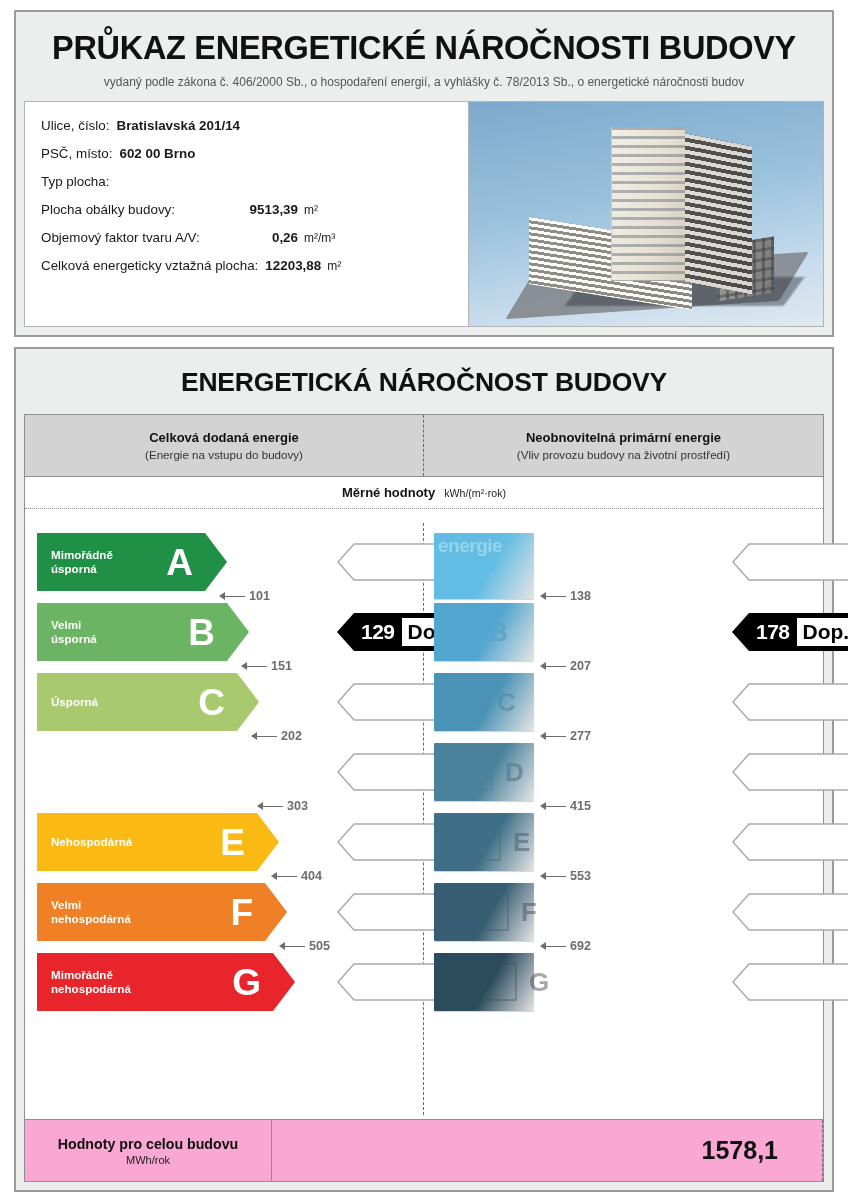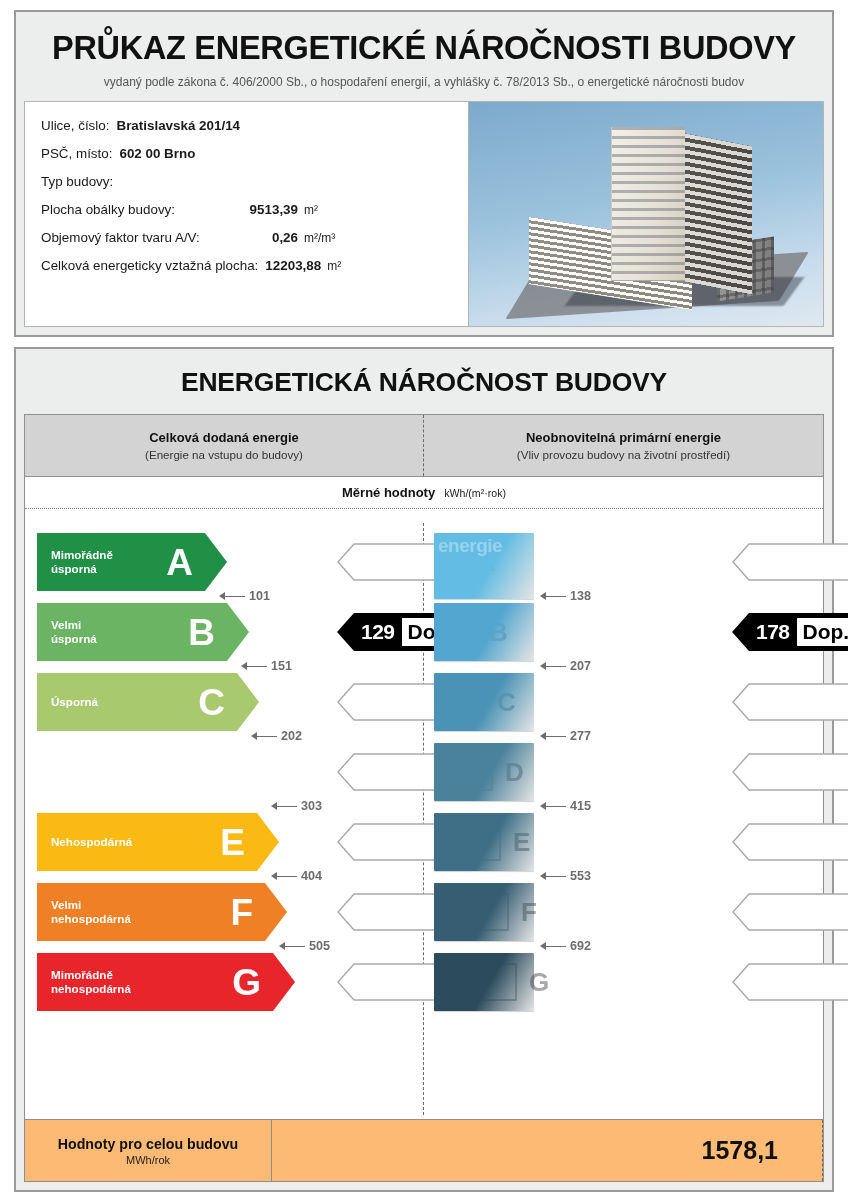--- a/index.html
+++ b/index.html
@@ -386,21 +386,21 @@
     letter-spacing: -0.5px;
     pointer-events: none;
     user-select: none;
   }
 
   
   .totals {
     display: flex;
     height: 62px;
     border-top: 1px solid #8f8f8f;
-    background: #fdba74;
+    background: #f9a8d4;
   }
   .totals-label {
     flex: 0 0 247px;
     border-right: 1px solid #8f8f8f;
     display: flex;
     flex-direction: column;
     align-items: center;
     justify-content: center;
     gap: 2px;
   }
@@ -434,21 +434,21 @@
           <span class="field-label">Ulice, číslo:</span>
           <span class="field-value">Bratislavská 201/14</span>
         </div>
 
         <div class="field-row">
           <span class="field-label">PSČ, místo:</span>
           <span class="field-value">602 00 Brno</span>
         </div>
 
         <div class="field-row">
-          <span class="field-label">Typ budovy:</span>
+          <span class="field-label">Typ plocha:</span>
           <span class="field-value"></span>
         </div>
 
         <div class="field-row numeric" style="padding-right:118px">
           <span class="field-label">Plocha obálky budovy:</span>
           <span class="spacer"></span>
           <span class="field-value">9513,39</span>
           <span class="field-unit">m²</span>
         </div>
 
@@ -555,21 +555,21 @@
                 <span>101</span>
               </div>
               <div class="tick" style="top: 136px; left: 216px;">
                 <span class="tick-arrow"></span>
                 <span>151</span>
               </div>
               <div class="tick" style="top: 206px; left: 226px;">
                 <span class="tick-arrow"></span>
                 <span>202</span>
               </div>
-              <div class="tick" style="top: 276px; left: 246px;">
+              <div class="tick" style="top: 276px; left: 232px;">
                 <span class="tick-arrow"></span>
                 <span>303</span>
               </div>
               <div class="tick" style="top: 346px; left: 246px;">
                 <span class="tick-arrow"></span>
                 <span>404</span>
               </div>
               <div class="tick" style="top: 416px; left: 254px;">
                 <span class="tick-arrow"></span>
                 <span>505</span>

